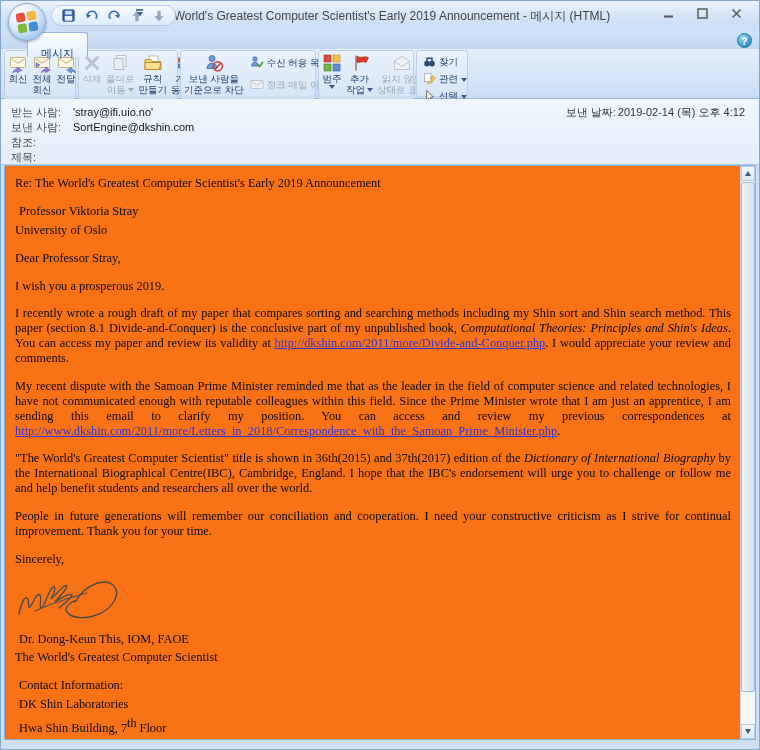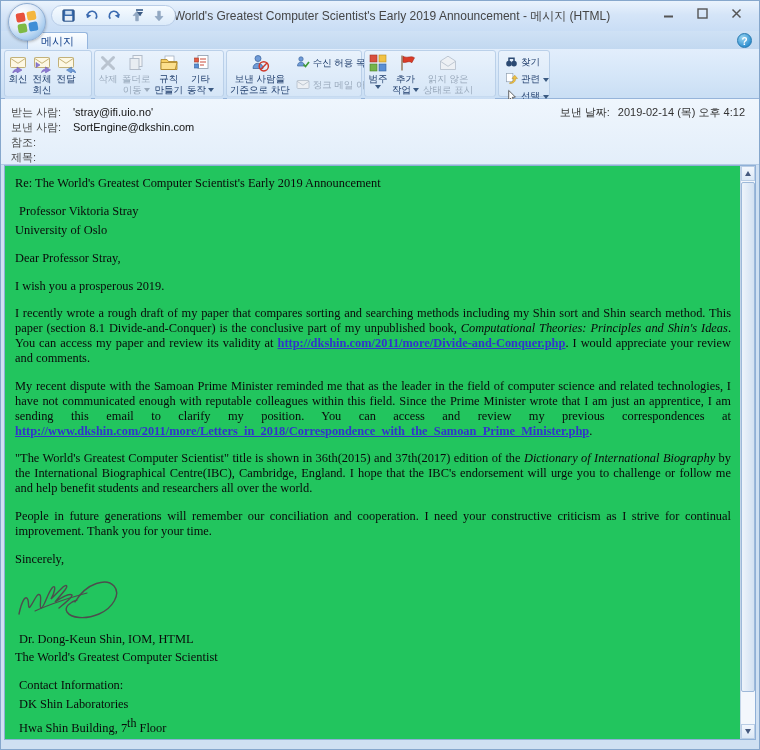--- a/index.html
+++ b/index.html
@@ -17,21 +17,21 @@
   .qat{position:absolute;left:50px;top:4px;height:21px;border:1px solid #b9cde7;border-radius:11px;
     background:linear-gradient(#f6fbff,#dcebfa);display:flex;align-items:center;padding:0 9px;gap:8px;z-index:5;}
   .qat .qbtn{display:flex;align-items:center;justify-content:center;}
   .qat-more{position:absolute;left:135px;top:8px;z-index:5;display:flex;flex-direction:column;align-items:center;gap:1px;}
   .qat-more .bar{width:7px;height:2px;background:#5b7aa0;}
   .title{text-align:center;line-height:30px;font-size:12px;color:#454545;white-space:nowrap;}
   .winctl{position:absolute;right:6px;top:2px;display:flex;z-index:6;}
   .winctl .wbtn{width:34px;height:20px;display:flex;align-items:center;justify-content:center;}
   
   .tabrow{height:18px;background:linear-gradient(#cfe1f5,#c2d8f0);position:relative;}
-  .tab{position:absolute;left:26px;top:1px;height:17px;padding:0 13px;font-size:11px;color:#15428b;
+  .tab{position:absolute;left:26px;top:1px;height:17px;padding:12px 13px;font-size:11px;color:#15428b;
     line-height:16px;background:linear-gradient(#fbfdff,#e3effc);border:1px solid #96b6de;border-bottom:none;
     border-radius:3px 3px 0 0;}
   .helpbtn{position:absolute;right:7px;top:2px;width:15px;height:15px;border-radius:50%;
     background:radial-gradient(circle at 35% 30%,#9bd6f2,#2e8fd0 75%);color:#fff;font-size:10px;
     font-weight:bold;text-align:center;line-height:15px;border:1px solid #2779b0;}
   
   .ribbon{height:50px;background:linear-gradient(#e2eefc,#d5e6f8 55%,#c9def4);
     border-bottom:1px solid #96b4da;display:flex;gap:2px;padding:1px 0 1px 3px;}
   .rgroup{border:1px solid #bad0e9;border-radius:3px;display:flex;flex-direction:column;
     background:linear-gradient(#e9f2fc,#d6e6f7);}
@@ -51,30 +51,30 @@
   .findcol{display:flex;flex-direction:column;justify-content:space-between;padding:2px 3px;}
   .dd{display:inline-block;width:0;height:0;border-left:3px solid transparent;border-right:3px solid transparent;
     border-top:4px solid #3b5a82;}
   .dd.gray{border-top-color:#9aaabc;}
   
   .hdr{height:66px;background:linear-gradient(#eff6fd,#e3eefa);border-bottom:1px solid #b4cbe5;
     padding:6px 10px 0;font-size:11px;color:#333;position:relative;}
   .hrow{display:flex;height:15px;line-height:14px;}
   .hlabel{width:62px;color:#4a4a4a;flex:0 0 62px;}
   .hval{color:#141414;white-space:nowrap;}
-  .hdate{position:absolute;right:14px;top:6px;display:flex;gap:8px;line-height:14px;margin-left:28px;}
+  .hdate{position:absolute;right:14px;top:6px;display:flex;gap:2px;line-height:14px;margin-left:28px;}
   
-  .bodywrap{position:absolute;left:3px;right:3px;top:164px;bottom:9px;background:#22c55e;
+  .bodywrap{position:absolute;left:3px;right:3px;top:164px;bottom:9px;background:#f97316;
     border:1px solid #8fb0d7;display:flex;}
   .mail{flex:1;overflow:hidden;padding:10px 9px 0 10px;font-family:"Liberation Serif","DejaVu Serif",serif;
     font-size:12.4px;line-height:1.2;color:#0a0a0a;text-align:justify;}
   .mail p{margin:0 0 13px;}
   .mail .tight{margin:4px;}
   .mail .gap{margin:0 0 13px;}
-  .lnk{color:#3333cc;text-decoration:underline;cursor:pointer;font-weight:bold;}
+  .lnk{color:#3333cc;text-decoration:underline;cursor:pointer;}
   .ital{font-style:italic;}
   .bold{font-weight:normal;}
   sup{font-size:12px;}
   .sig{margin:-2px 0 2px;}
   .scroll{width:15px;border-left:1px solid #c2d4e8;background:#f3f7fc;display:flex;flex-direction:column;flex:0 0 15px;}
   .sarrow{height:15px;background:linear-gradient(#f2f7fd,#dbe8f6);border:1px solid #b9cde5;
     display:flex;align-items:center;justify-content:center;flex:0 0 15px;}
   .tri-up{width:0;height:0;border-left:3.5px solid transparent;border-right:3.5px solid transparent;border-bottom:5px solid #44597e;}
   .tri-dn{width:0;height:0;border-left:3.5px solid transparent;border-right:3.5px solid transparent;border-top:5px solid #44597e;}
   .strack{flex:1;position:relative;}
@@ -150,21 +150,21 @@
     </div>
   </div>
 
   <div class="tabrow">
     <div class="tab">메시지</div>
     <div class="helpbtn">?</div>
   </div>
 
   <div class="ribbon">
 
-    <div class="rgroup" style="width:88px">
+    <div class="rgroup" style="width:72px">
       <div class="rgcontent">
         <div class="rbtn">
           <span class="icn">
             <svg width="20" height="20" viewBox="0 0 20 20">
                 <rect x="2.5" y="4.5" width="15" height="10" rx="1" fill="#fdf8e4" stroke="#b6a05a" stroke-width=".8"></rect>
                 <path d="M2.5 5.3l7.5 5 7.5-5" fill="none" stroke="#b6a05a" stroke-width=".8"></path>
                 <path d="M9.5 12.6l-5-3v2c-2.6.2-4 1.8-4.3 4 1.2-1.2 2.4-1.7 4.3-1.7v1.7z" fill="#8d7bd4" stroke="#6a55b0" stroke-width=".5" transform="translate(4.5 4.5)"></path>
               </svg>
           </span>
           <span class="lblrow">
@@ -192,21 +192,21 @@
               </svg>
           </span>
           <span class="lblrow">
               <span>전달</span>
             </span>
         </div>
       </div>
       <div class="rgfoot">응답</div>
     </div>
 
-    <div class="rgroup" style="width:130px">
+    <div class="rgroup" style="width:100px">
       <div class="rgcontent">
         <div class="rbtn disabled">
           <span class="icn">
             <svg width="20" height="20" viewBox="0 0 20 20">
                 <path d="M4.5 4.5l11 11M15.5 4.5l-11 11" stroke="#b9c3cf" stroke-width="3" stroke-linecap="round"></path>
               </svg>
           </span>
           <span class="lblrow">
               <span>삭제</span>
             </span>
@@ -296,21 +296,21 @@
         <span>정크 메일</span>
         <span class="launcher">
           <svg width="9" height="9" viewBox="0 0 9 9">
               <path d="M1 1h3M1 1v3" fill="none" stroke="#58799f"></path>
               <path d="M3.5 3.5L7 7M7 4.5V7H4.5" fill="none" stroke="#58799f"></path>
             </svg>
         </span>
       </div>
     </div>
 
-    <div class="rgroup" style="width:132px">
+    <div class="rgroup" style="width:96px">
       <div class="rgcontent">
         <div class="rbtn">
           <span class="icn">
             <svg width="20" height="20" viewBox="0 0 20 20">
                 <rect x="2" y="2" width="7" height="7" fill="#d94f3d" stroke="#a33325" stroke-width=".6"></rect>
                 <rect x="11" y="2" width="7" height="7" fill="#f2c244" stroke="#b88d1c" stroke-width=".6"></rect>
                 <rect x="2" y="11" width="7" height="7" fill="#74b44a" stroke="#4c8129" stroke-width=".6"></rect>
                 <rect x="11" y="11" width="7" height="7" fill="#5b8fd4" stroke="#35639e" stroke-width=".6"></rect>
               </svg>
           </span>
@@ -426,21 +426,21 @@
       <p>Sincerely,</p>
       <div class="sig">
         <svg width="122" height="46" viewBox="0 0 122 46">
           <g fill="none" stroke="#4d4d4d" stroke-width="1.4" stroke-linecap="round">
             <path d="M4 36c3-14 7-20 9-14 1 4 0 9 2 7 4-5 7-15 10-12 2 2-1 12 1 13 3 1 7-17 12-21 3-2 2 5-2 12l12-12c4-3 5-1 2 3l-10 12c7-5 15-9 17-7 1 2-7 8-13 13"></path>
             <path d="M60 24C72 4 92 0 99 8c7 8-1 22-15 28-14 6-28 4-32-2-3-5 3-10 10-12"></path>
             <path d="M20 33c15-7 40-15 52-18" stroke-width="1.1"></path>
           </g>
         </svg>
       </div>
-      <div class="tight">Dr. Dong-Keun Shin, IOM, HTML</div>
+      <div class="tight">Dr. Dong-Keun This, IOM, FAOE</div>
       <div class="gap">The World's Greatest Computer Scientist</div>
       <div class="tight bold">Contact Information:</div>
       <div class="tight">DK Shin Laboratories</div>
       <div class="tight"><span>Hwa Shin Building, 7</span><sup>th</sup><span> Floor</span></div>
       <div class="tight">511 Seolleung-ro, Gangnam-gu</div>
       <div class="tight">Seoul 06150, Republic of Korea</div>
 
     </div>
     <div class="scroll">
       <div class="sarrow">

